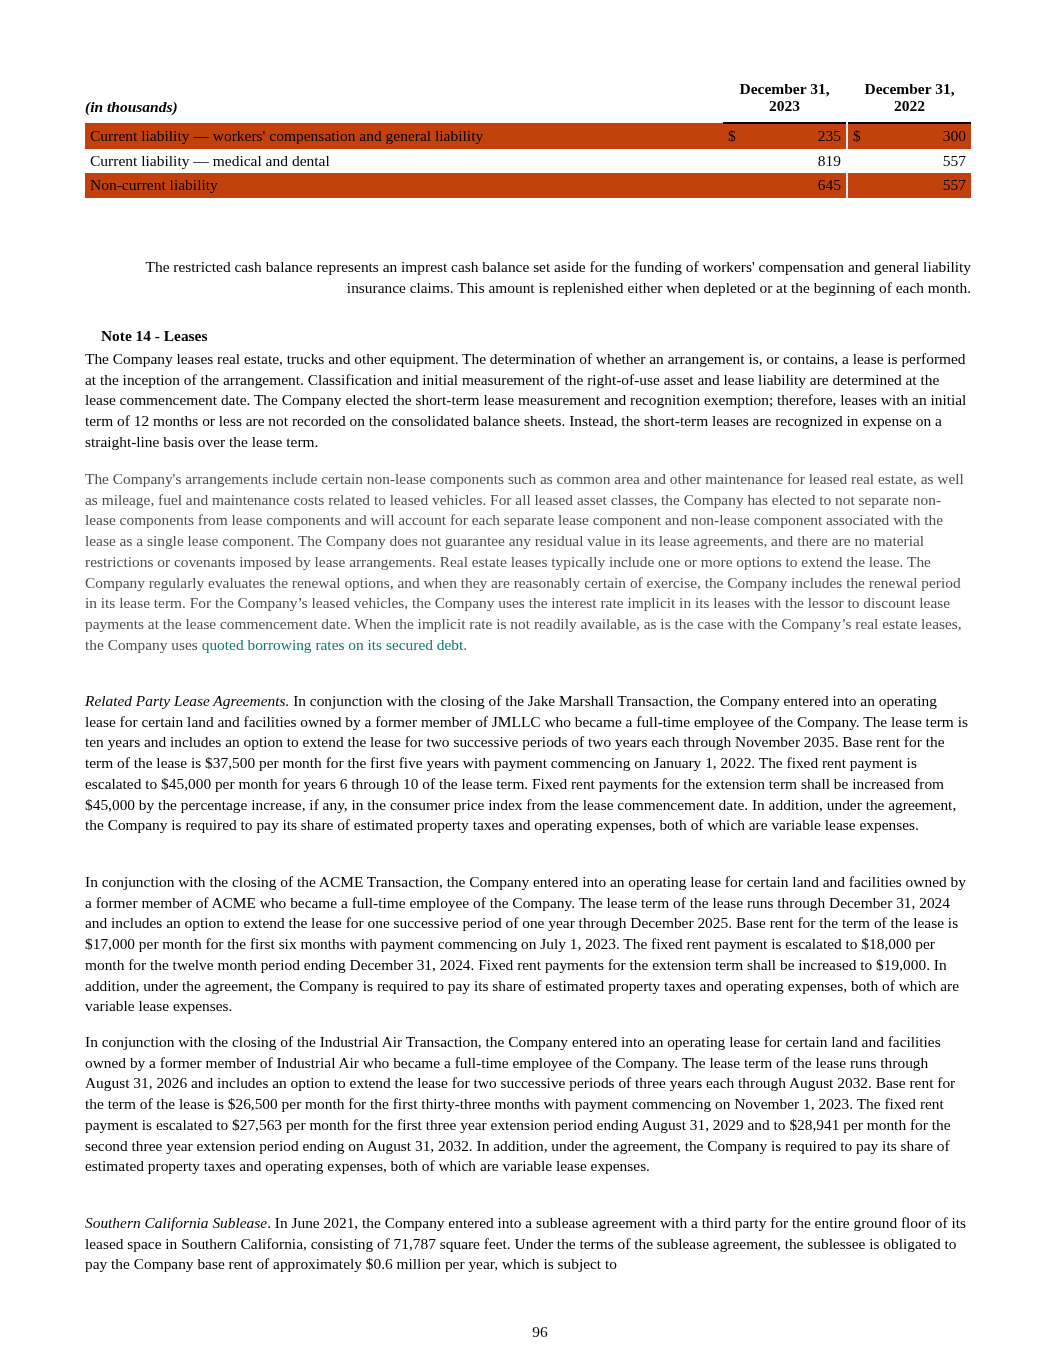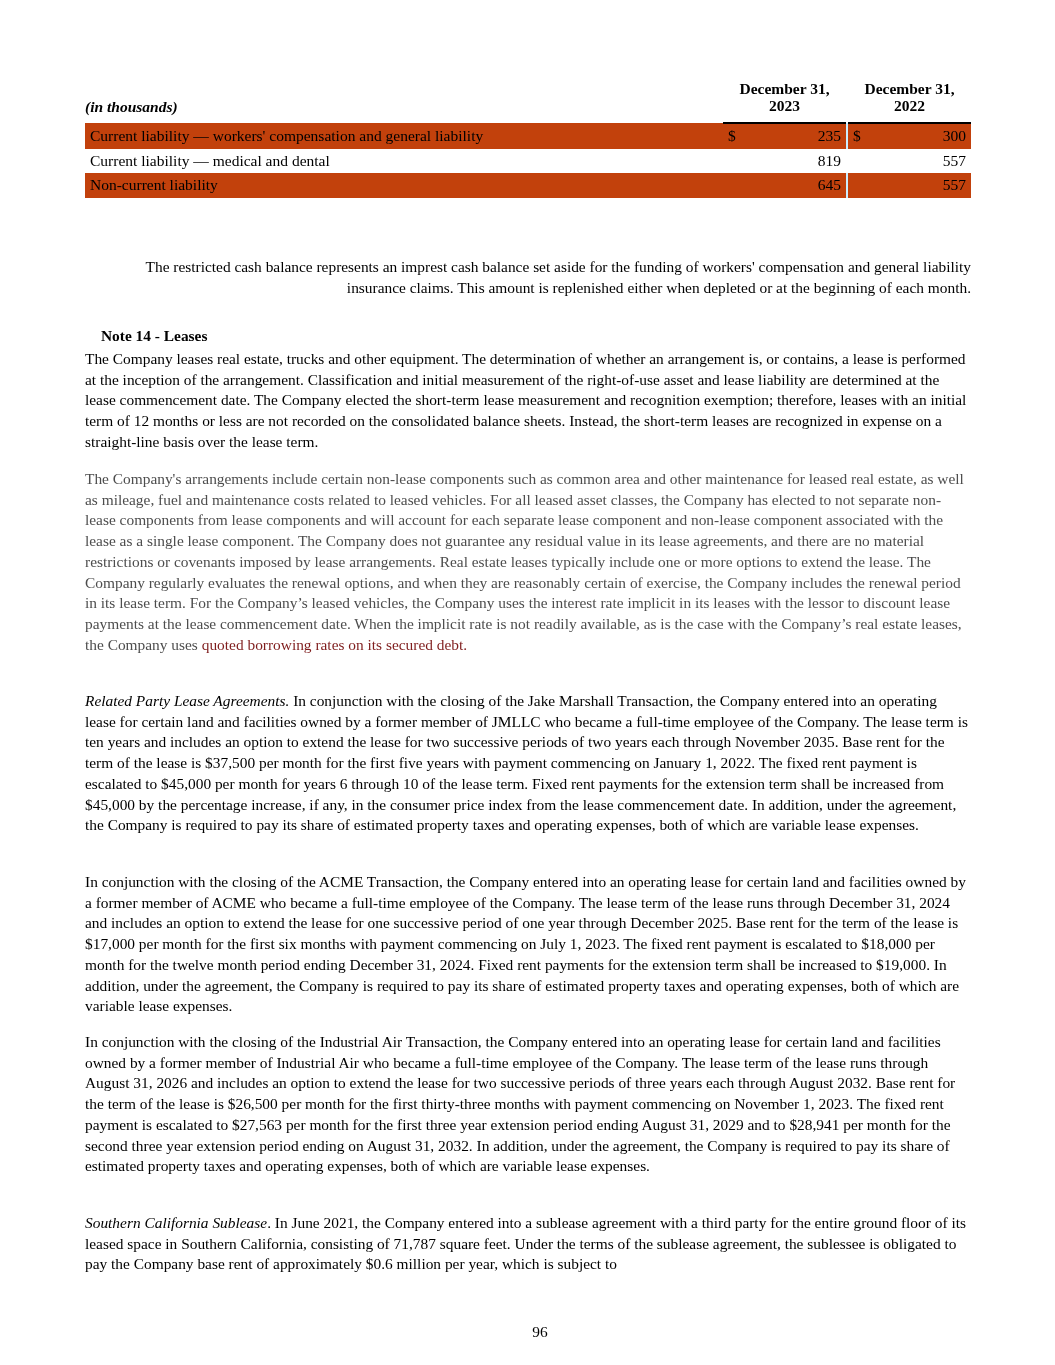--- a/index.html
+++ b/index.html
@@ -71,21 +71,21 @@
     .para {
       position: absolute;
       left: 0;
       width: 886px;
       margin: 0;
       font-size: 15.4px;
       line-height: 20.7px;
       text-align: left;
     }
     .para.gray { color: #4d4d4d; }
-    .para .dark { color: #7f1d1d; }
+    .para .dark { color: #0f766e; }
     .heading {
       position: absolute;
       left: 4px;
       margin: 12px;
       font-size: 15.4px;
       line-height: 20.7px;
       font-weight: bold;
     }
     .page-number {
       position: absolute;

